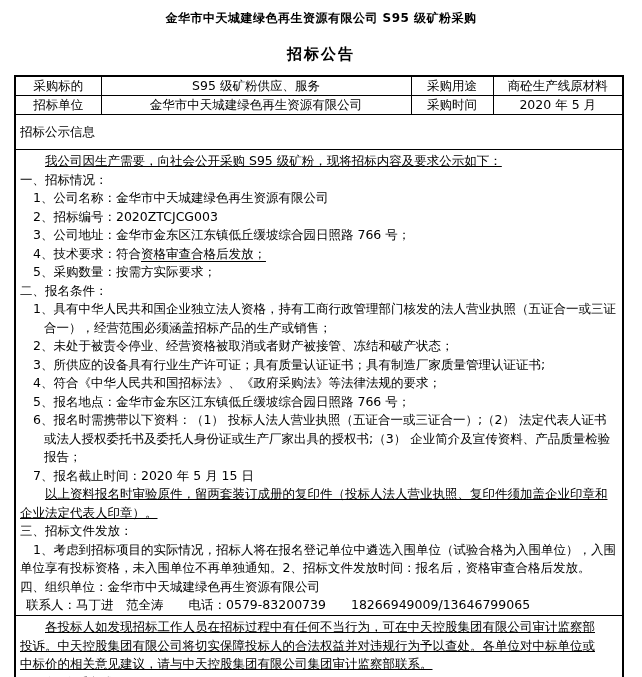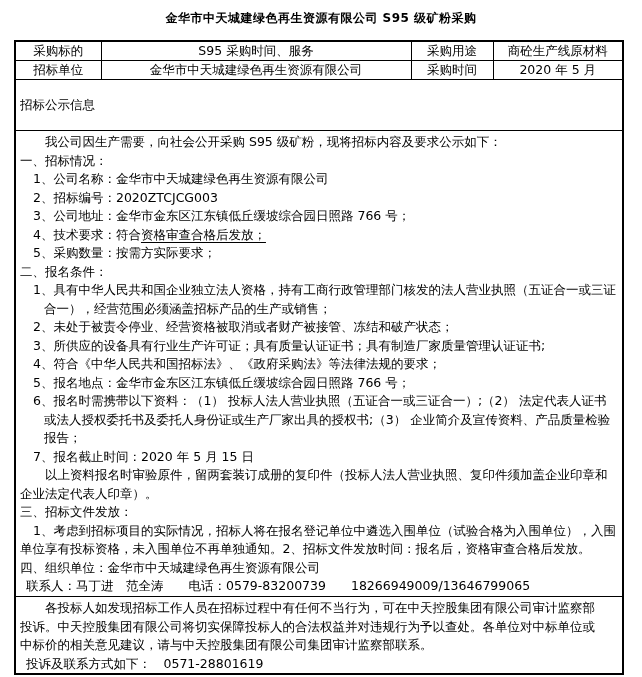--- a/index.html
+++ b/index.html
@@ -43,59 +43,60 @@
   }
   td.hcell {
     text-align: center;
     height: 18px;
     padding: 0 2px;
     vertical-align: middle;
   }
   td.section-cell {
     height: 18px;
     text-align: left;
-    padding: 16px 4px;
+    padding: 8px 4px;
     vertical-align: middle;
   }
   td.body-cell {
     vertical-align: top;
     padding: 2px 5px 0 4px;
     height: 463px;
   }
   td.footer-cell {
     vertical-align: top;
     padding: 2px 15px 0 4px;
     height: 72px;
   }
 
   .p { font-size: 12.5px; line-height: 18.5px; }
-  .pi2 { text-indent: 2em; }           
+  .pi2 { text-indent: 2em; text-decoration: underline; }           
   .item { padding-left: 24px; text-indent: -11px; }  
   .item3 { text-indent: 13px; }        
   .contact { padding-left: 6px; white-space: pre-wrap; }
   .u { text-decoration: underline; text-underline-offset: 3px; }
 </style>
 </head>
 <body>
 
 <div class="page">
 
   <div class="doc-title">金华市中天城建绿色再生资源有限公司 S95 级矿粉采购</div>
+  <div class="doc-subtitle">招标公告</div>
 
   <table class="info">
     <colgroup>
       <col style="width:86px">
         <col style="width:310px">
         <col style="width:82px">
         <col style="width:130px">
     </colgroup>
     <tbody>
         <tr>
       <td class="hcell">采购标的</td>
-      <td class="hcell">S95 采购时间、服务</td>
+      <td class="hcell">S95 级矿粉供应、服务</td>
       <td class="hcell">采购用途</td>
       <td class="hcell">商砼生产线原材料</td>
     </tr>
     <tr>
       <td class="hcell">招标单位</td>
       <td class="hcell">金华市中天城建绿色再生资源有限公司</td>
       <td class="hcell">采购时间</td>
       <td class="hcell">2020 年 5 月</td>
     </tr>
     <tr>

